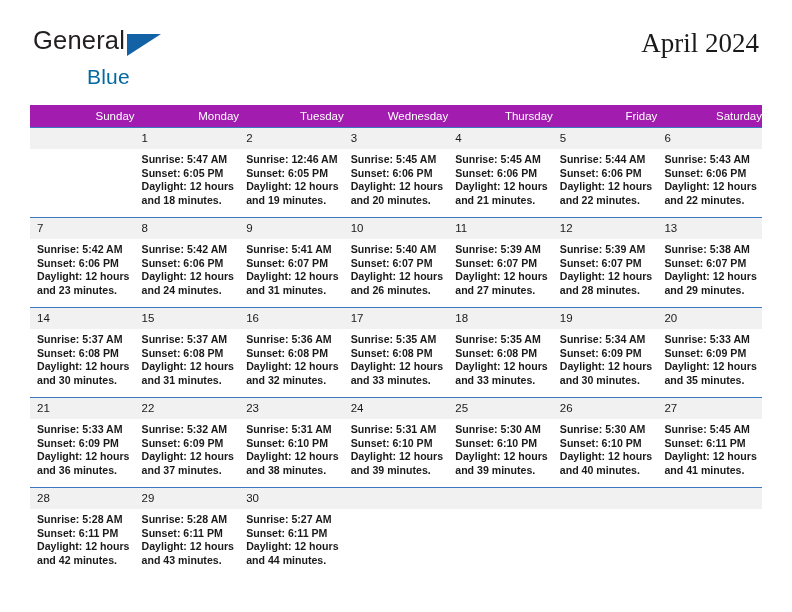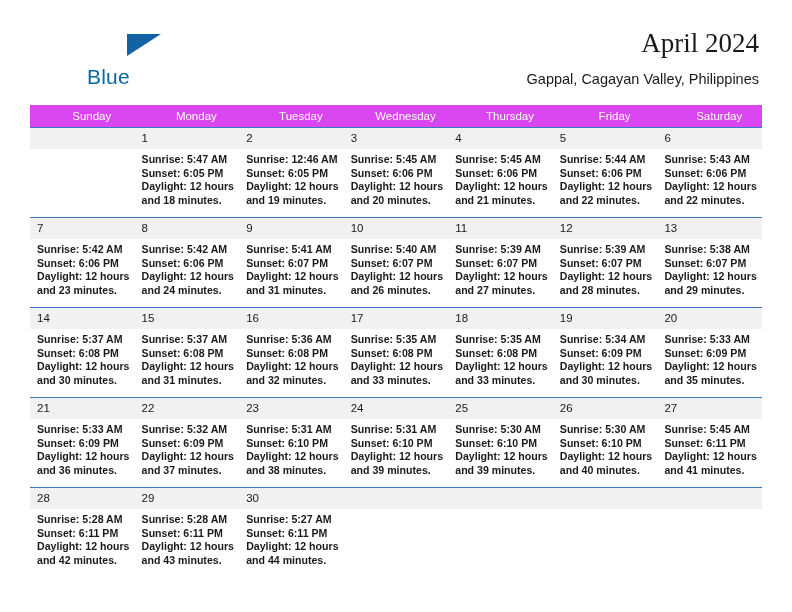--- a/index.html
+++ b/index.html
@@ -93,25 +93,25 @@
     width: 732px;
   }
   table.cal {
     border-collapse: collapse;
     table-layout: fixed;
     width: 732px;
   }
   table.cal col { width: 104.57px; }
 
   thead th {
-    background: #d946ef;
+    background: #a21caf;
     color: #ffffff;
     font-size: 11.5px;
     font-weight: normal;
-    text-align: center;
+    text-align: right;
     padding: 5px 0 5px 19px;
     height: 11px;
     vertical-align: middle;
     border: 0;
   }
 
   tbody td {
     vertical-align: top;
     padding: 0;
     border: 0;
@@ -141,27 +141,27 @@
   td.empty .details { visibility: hidden; }
 </style>
 </head>
 <body>
 
 <div class="page">
 
   <div class="header">
 
     <div class="brand">
+      <span class="brand-general">General</span>
       <span class="brand-tri"></span>
       <span class="brand-blue">Blue</span>
     </div>
 
     <div class="title-block">
       <div class="month-title">April 2024</div>
-      <div class="location">Gappal, Cagayan Valley, Philippines</div>
     </div>
 
   </div>
 
   <div class="calendar">
     <table class="cal">
       <colgroup>
         <col>
           <col>
           <col>

